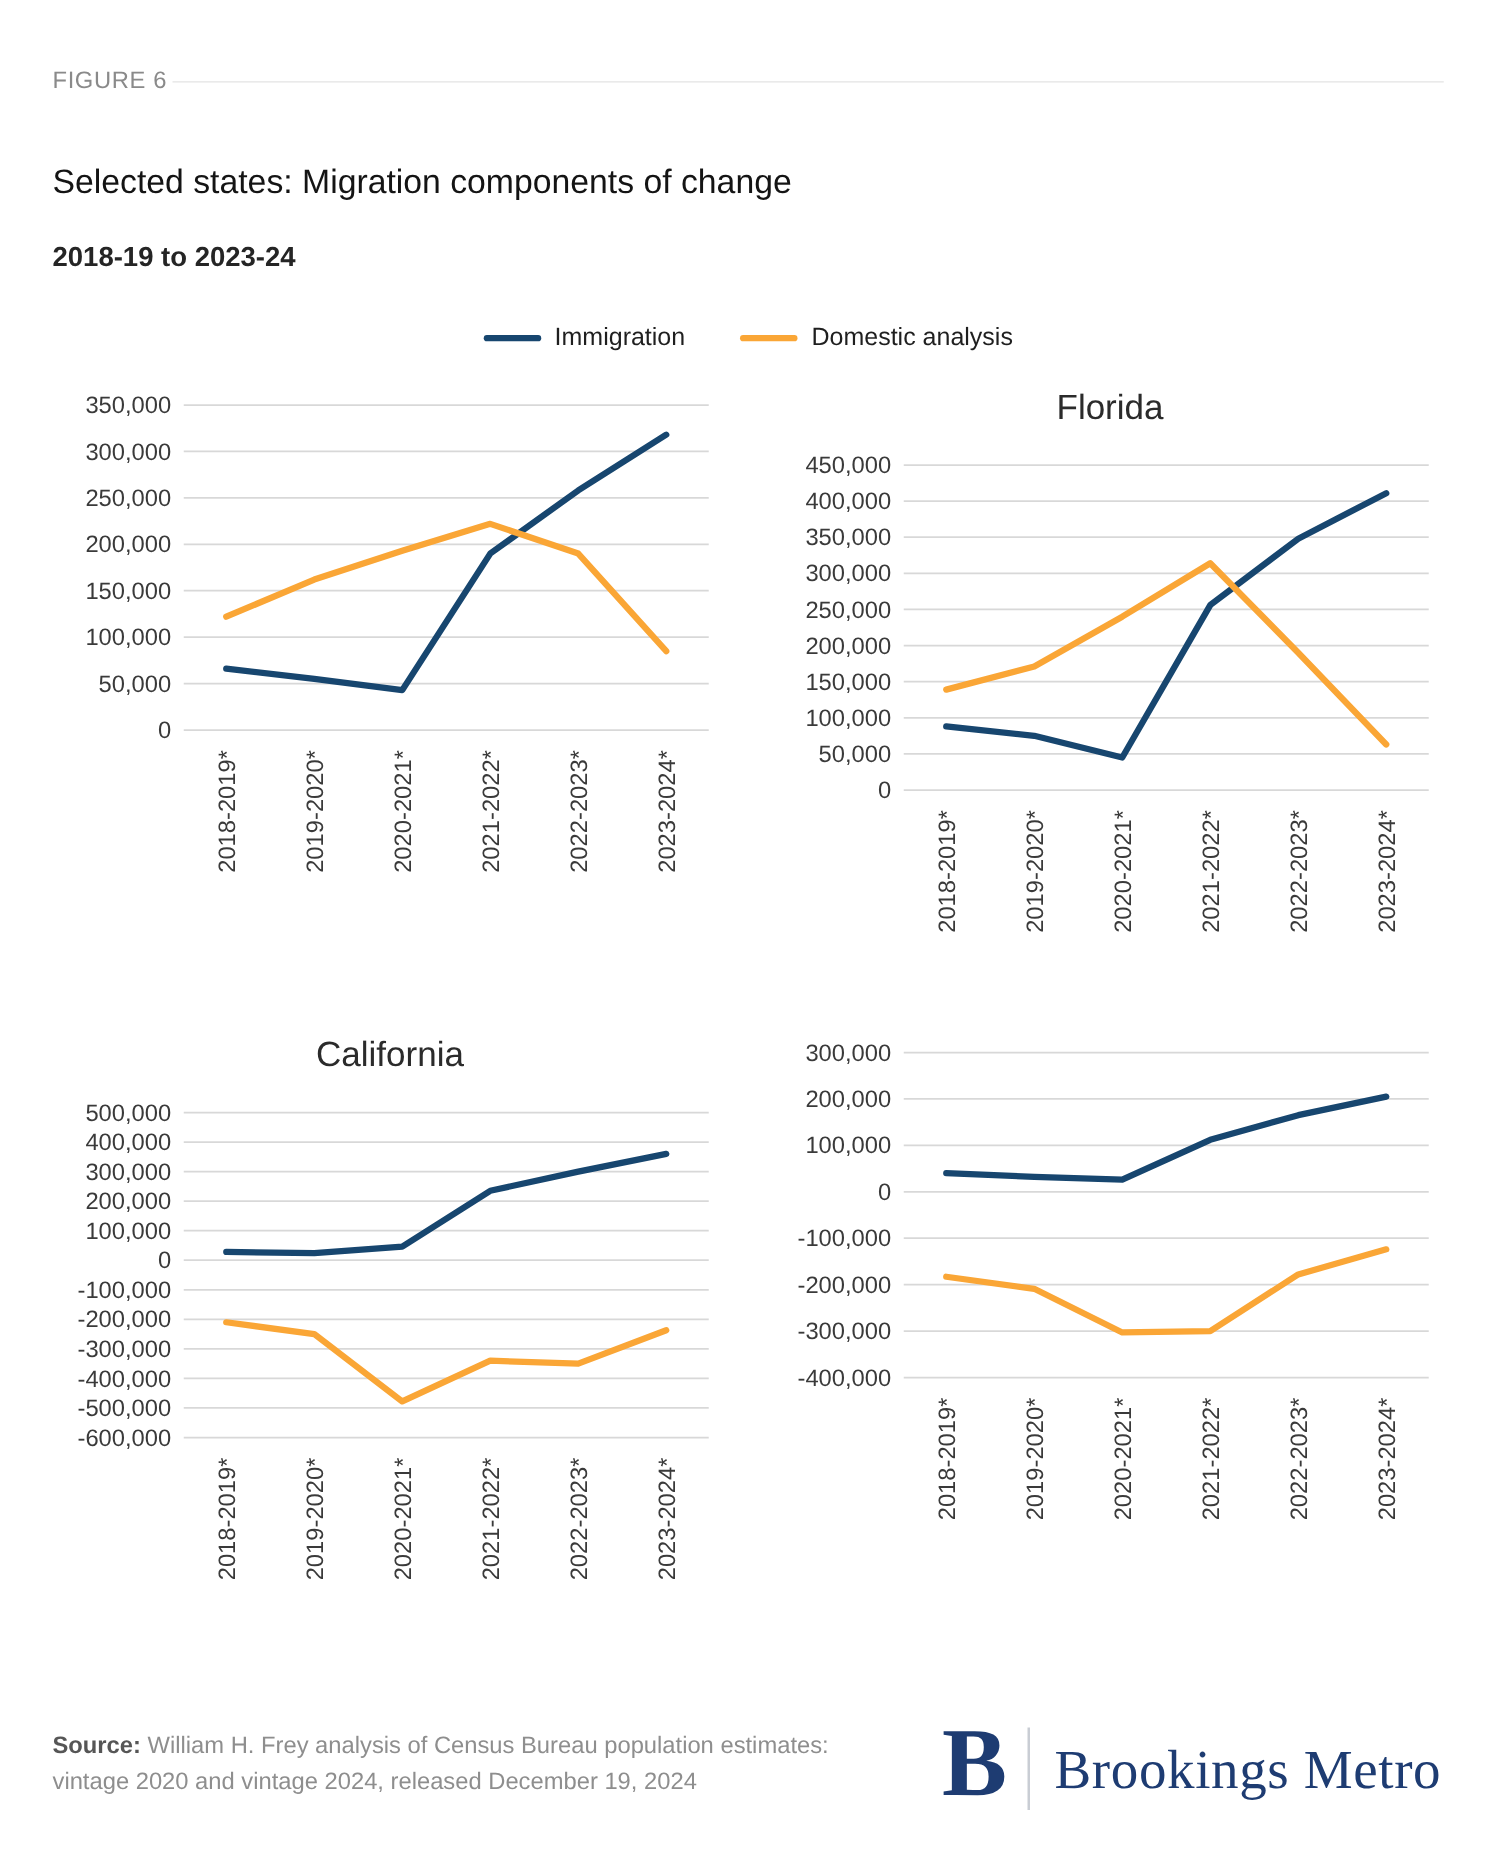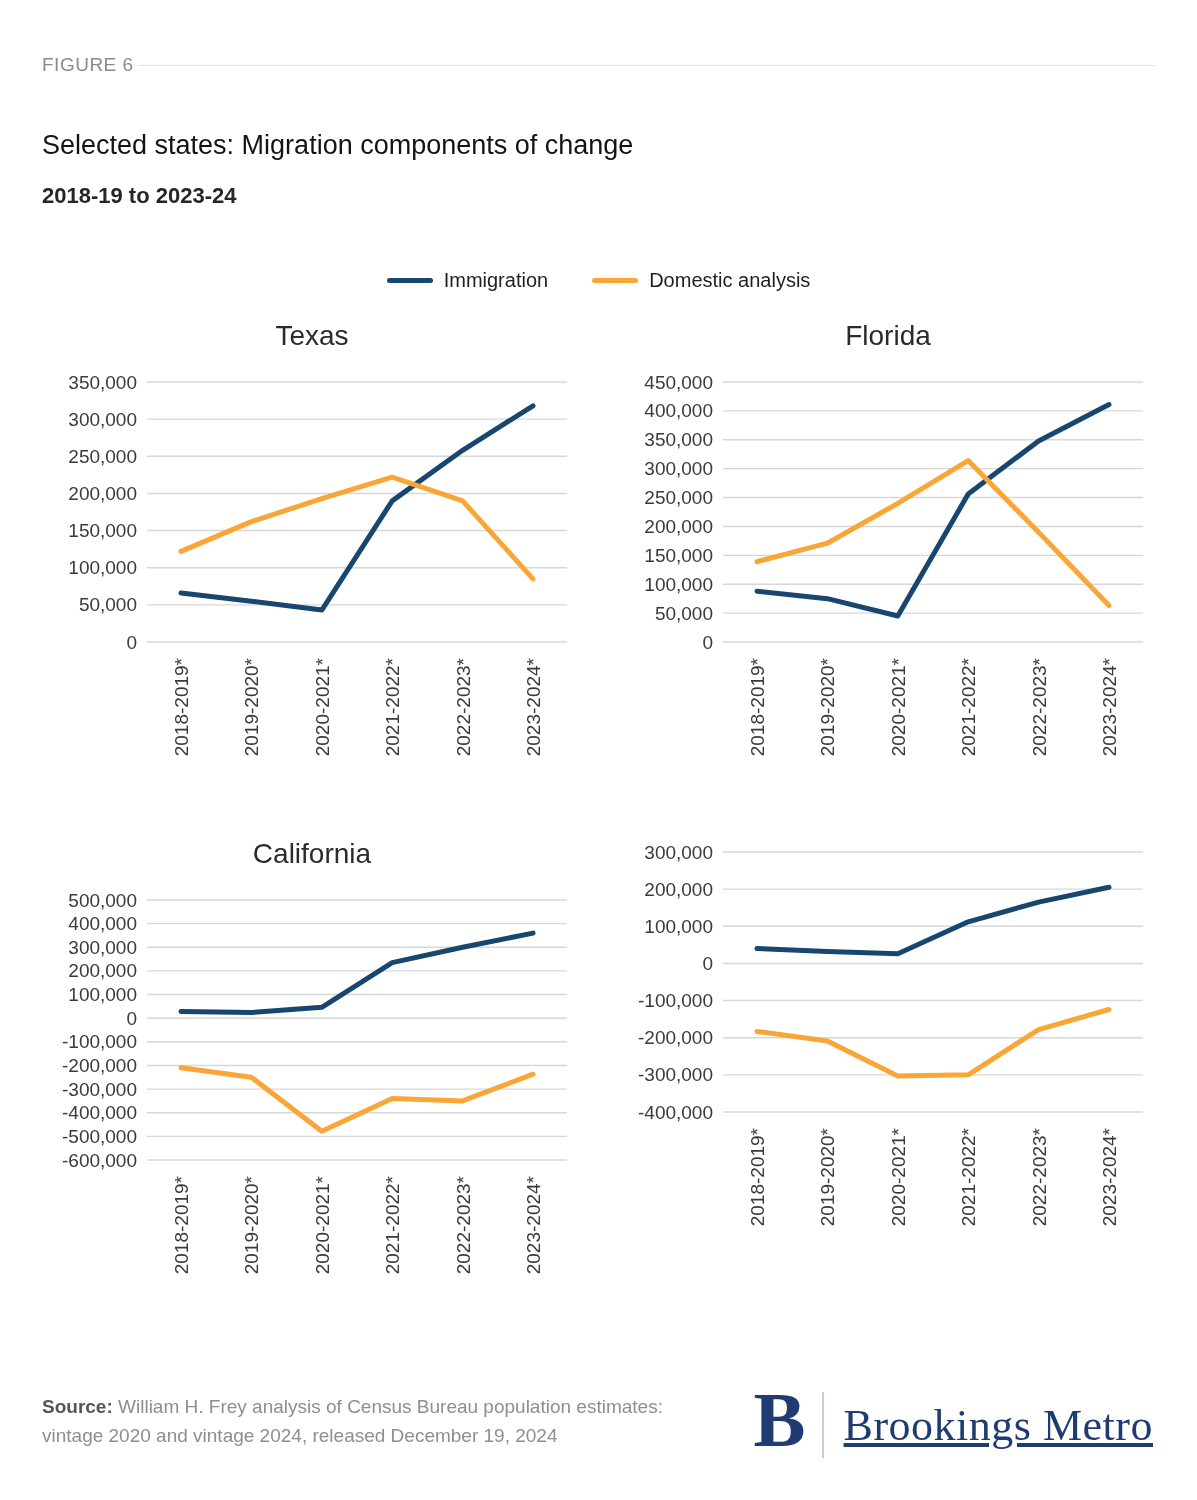--- a/index.html
+++ b/index.html
@@ -10,23 +10,23 @@
     color:#1a1a1a;
     padding:36px 42px 0 42px;
     overflow:hidden;
   }
   
   .figure-row { display:flex; align-items:center; gap:4px; margin-top:18px;justify-content:space-between; }
   .figure-label { font-size:19px; color:#8a8a8a; letter-spacing:0.5px; white-space:nowrap; }
   .figure-rule { flex:1; border-top:1px solid #e3e3e3; height:0; }
   
   .page-title { margin-top:54px; font-size:27px; font-weight:normal; color:#141414; }
-  .page-subtitle { margin-top:22px; font-size:22px; color:#252525; }
-  
-  .legend { display:flex; justify-content:center; gap:44px; margin-top:60px; }
+  .page-subtitle { margin-top:32px; font-size:22px; color:#252525; }
+  
+  .legend { display:flex; justify-content:center; gap:44px; margin-top:40px; }
   .legend-item { display:flex; align-items:center; gap:11px; font-size:20px; color:#1f1f1f; }
   .swatch { display:inline-block; width:46px; height:5px; border-radius:3px; background:#999; }
   
   .charts-grid {
     display:grid;
     grid-template-columns:540px 540px;
     column-gap:36px;
     row-gap:66px;
     margin-top:28px;
   }
@@ -40,21 +40,21 @@
   .notes b { color:#565656; }
   .logo { display:flex; align-items:center; margin-top:8px; margin-right:2px; }
   .logo-b {
     font-family:"Liberation Serif", serif;
     font-size:78px; line-height:60px; font-weight:600;
     color:#1e3c72; padding-bottom:10px;
   }
   .logo-divider { width:2px; height:66px; background:#c9cdd4; margin:0 20px 0 16px; }
   .logo-text {
     font-family:"Liberation Serif", serif;
-    font-size:44px; color:#1e3c72; letter-spacing:0.5px; white-space:nowrap;text-decoration:underline;
+    font-size:44px; color:#1e3c72; letter-spacing:0.5px; white-space:nowrap;
   }
 </style>
 </head>
 <body>
 
 <header>
   <div class="figure-row">
     <span class="figure-label">FIGURE 6</span>
     <span class="figure-rule"></span>
   </div>
@@ -68,21 +68,20 @@
     <span>Immigration</span>
   </div>
   <div class="legend-item">
     <span class="swatch" style="background: rgb(250, 166, 54);"></span>
     <span>Domestic analysis</span>
   </div>
 </div>
 
 <main class="charts-grid">
   <section class="chart">
-    <h3 class="chart-title">Texas</h3>
     <svg class="plot" viewBox="0 0 540 404" width="540" height="404">
         <line x1="105" y1="274" x2="525" y2="274" stroke="#d8d8d8" stroke-width="1.4"></line>
         <text x="95" y="280.5" text-anchor="end" font-size="19" fill="#3a3a3a">0</text>
         <line x1="105" y1="236.85714285714286" x2="525" y2="236.85714285714286" stroke="#d8d8d8" stroke-width="1.4"></line>
         <text x="95" y="243.35714285714286" text-anchor="end" font-size="19" fill="#3a3a3a">50,000</text>
         <line x1="105" y1="199.71428571428572" x2="525" y2="199.71428571428572" stroke="#d8d8d8" stroke-width="1.4"></line>
         <text x="95" y="206.21428571428572" text-anchor="end" font-size="19" fill="#3a3a3a">100,000</text>
         <line x1="105" y1="162.57142857142858" x2="525" y2="162.57142857142858" stroke="#d8d8d8" stroke-width="1.4"></line>
         <text x="95" y="169.07142857142858" text-anchor="end" font-size="19" fill="#3a3a3a">150,000</text>
         <line x1="105" y1="125.42857142857144" x2="525" y2="125.42857142857144" stroke="#d8d8d8" stroke-width="1.4"></line>

